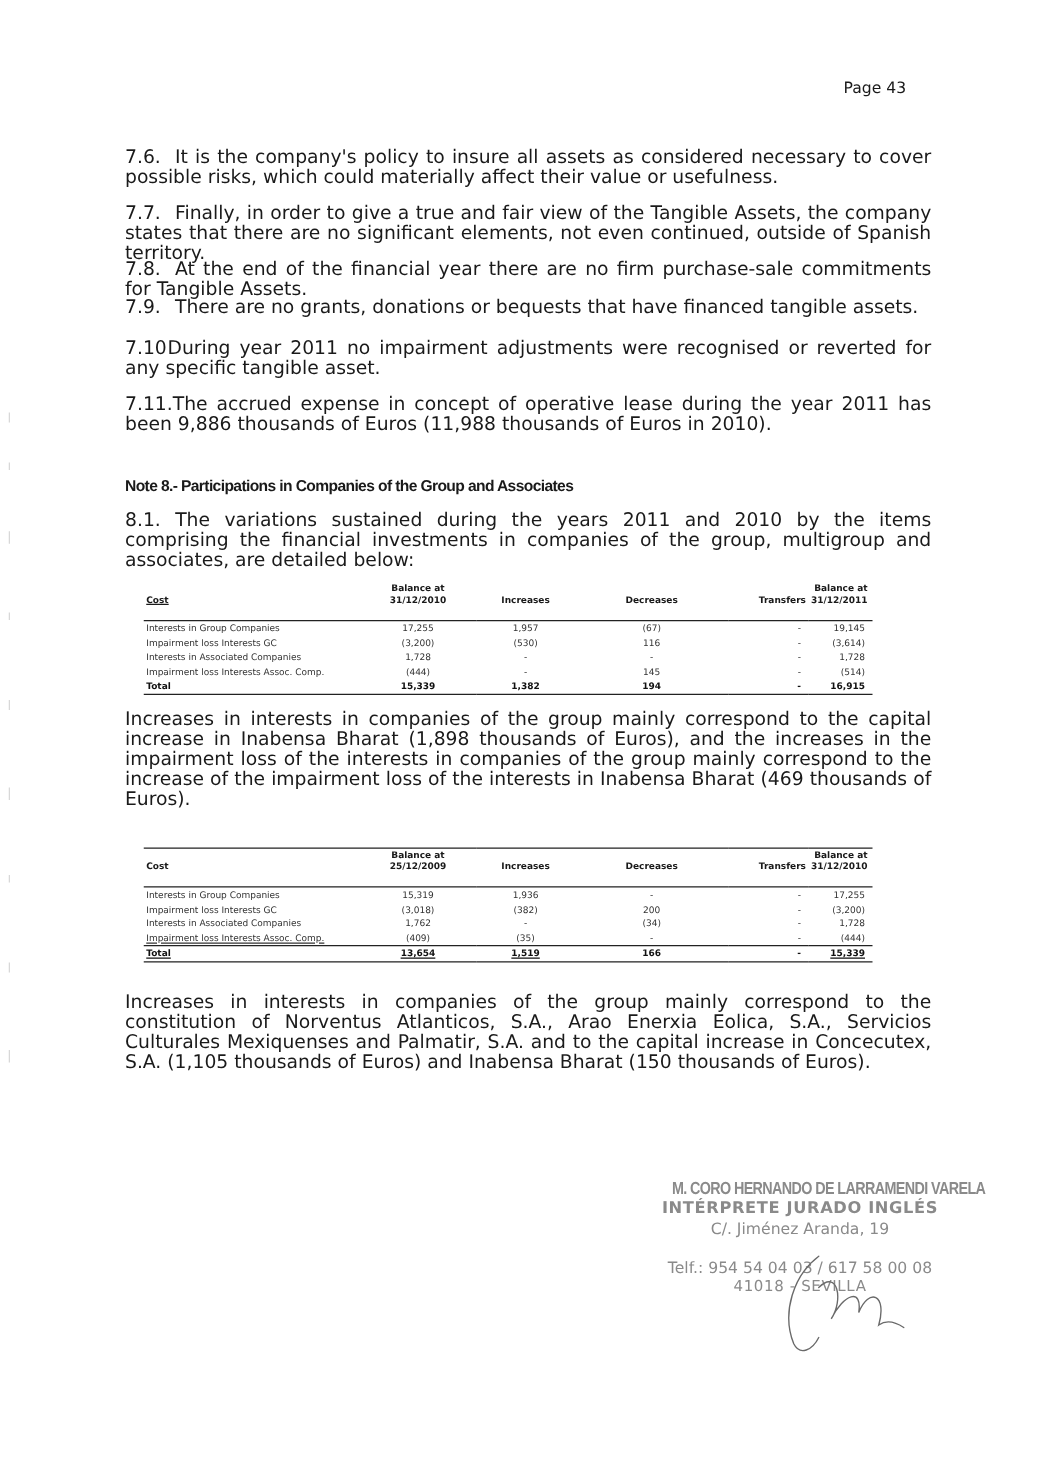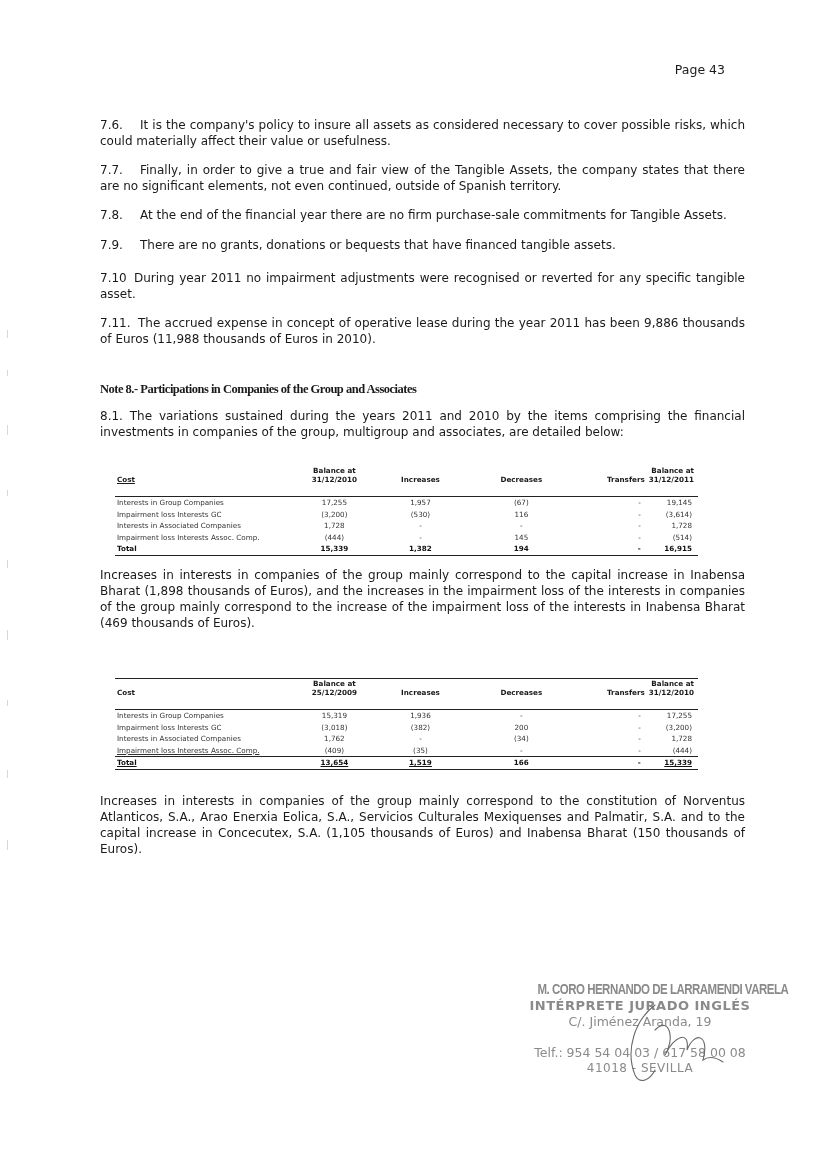--- a/index.html
+++ b/index.html
@@ -1,30 +1,30 @@
 <!DOCTYPE html>
 <html><head>
 <meta charset="utf-8">
 <style>
   html, body { margin: 0; padding: 0; background: #ffffff; }
   body {
     width: 830px; height: 1170px; position: relative; overflow: hidden;
     font-family: "DejaVu Sans", sans-serif; color: #1a1a1a;
   }
   .page-header { position: absolute; right: 105px; top: 60px; font-size: 12.5px; line-height: 20px; }
-  .body-text { position: absolute; left: 100px; width: 645px; font-size: 12px; line-height: 16px; text-align: justify; }
+  .body-text { position: absolute; left: 100px; width: 645px; font-size: 15px; line-height: 16px; text-align: justify; }
   .para { margin: 0; }
   .para .num { display: inline-block; min-width: 40px; }
   #p76 { top: 117px; }
   #p77 { top: 162px; }
   #p78 { top: 207px; }
   #p79 { top: 237px; }
   #p710 { top: 270px; }
   #p711 { top: 315px; }
-  #note8-title { position: absolute; left: 100px; top: 382px; font-size: 12.5px; font-weight: bold; letter-spacing: -0.5px; font-family: Liberation Serif, serif; }
+  #note8-title { position: absolute; left: 100px; top: 382px; font-size: 12.5px; font-weight: bold; letter-spacing: -0.5px; font-family: Liberation Sans, sans-serif; }
   #p81 { top: 408px; }
   #p-after1 { top: 567px; }
   #p-after2 { top: 793px; }
 
   table.fin { position: absolute; left: 115px; width: 583px; border-collapse: collapse; font-size: 7.2px; font-family: "DejaVu Sans", sans-serif; }
   #table-2011 { top: 466px; }
   #table-2010 { top: 678px; }
   #table-2010 { border-top: 1px solid #222; }
   table.fin th { font-weight: bold; font-size: 7.2px; padding: 0 2px; vertical-align: bottom; line-height: 9px; }
   table.fin th.cost { text-align: left; text-decoration: underline; width: 170px; }
@@ -37,21 +37,21 @@
   table.fin th.c-inc { width: 75px; text-align: center; }
   table.fin th.c-dec { width: 120px; text-align: center; }
   table.fin th.c-tr { width: 60px; text-align: right; }
   table.fin th.c-bal2 { text-align: right; padding-right: 4px; }
   table.fin tr.last-row td { border-bottom: 1px solid #222; }
   table.fin tr.last-row td.label { text-decoration: underline; }
   table.fin tr.total td { font-weight: bold; border-bottom: 1.5px solid #222; color: #111; }
   #table-2010 tr.total td.label { text-decoration: underline; }
   #table-2010 tr.total td.bal1, #table-2010 tr.total td.inc, #table-2010 tr.total td.bal2 { text-decoration: underline; }
 
-  .stamp { position: absolute; left: 515px; top: 981px; width: 250px; text-align: center; color: #8a8a8a; font-family: "DejaVu Sans", sans-serif; }
+  .stamp { position: absolute; left: 515px; top: 942px; width: 250px; text-align: center; color: #8a8a8a; font-family: "DejaVu Sans", sans-serif; }
   .stamp .name { font-size: 14px; font-weight: bold; letter-spacing: -0.6px; transform: scaleX(0.82); transform-origin: center; white-space: nowrap; display: block; font-family: "Liberation Sans", sans-serif; }
   .stamp .role { font-size: 13px; font-weight: bold; letter-spacing: 0.5px; display: block; margin-top: 1px; }
   .stamp .addr { font-size: 12.5px; display: block; margin-top: 1px; }
   .stamp .tel { font-size: 12.5px; display: block; margin-top: 16px; white-space: nowrap; }
   .stamp .city { font-size: 12px; display: block; margin-top: 1px; letter-spacing: 0.5px; }
   .sig { position: absolute; left: 615px; top: 1000px; width: 110px; height: 85px; pointer-events: none; }
   .left-marks { position: absolute; left: 5px; top: 330px; width: 14px; height: 600px; }
   .left-marks span { position: absolute; left: 2px; width: 1px; background: #d8d8d8; }
 </style>
 </head>

